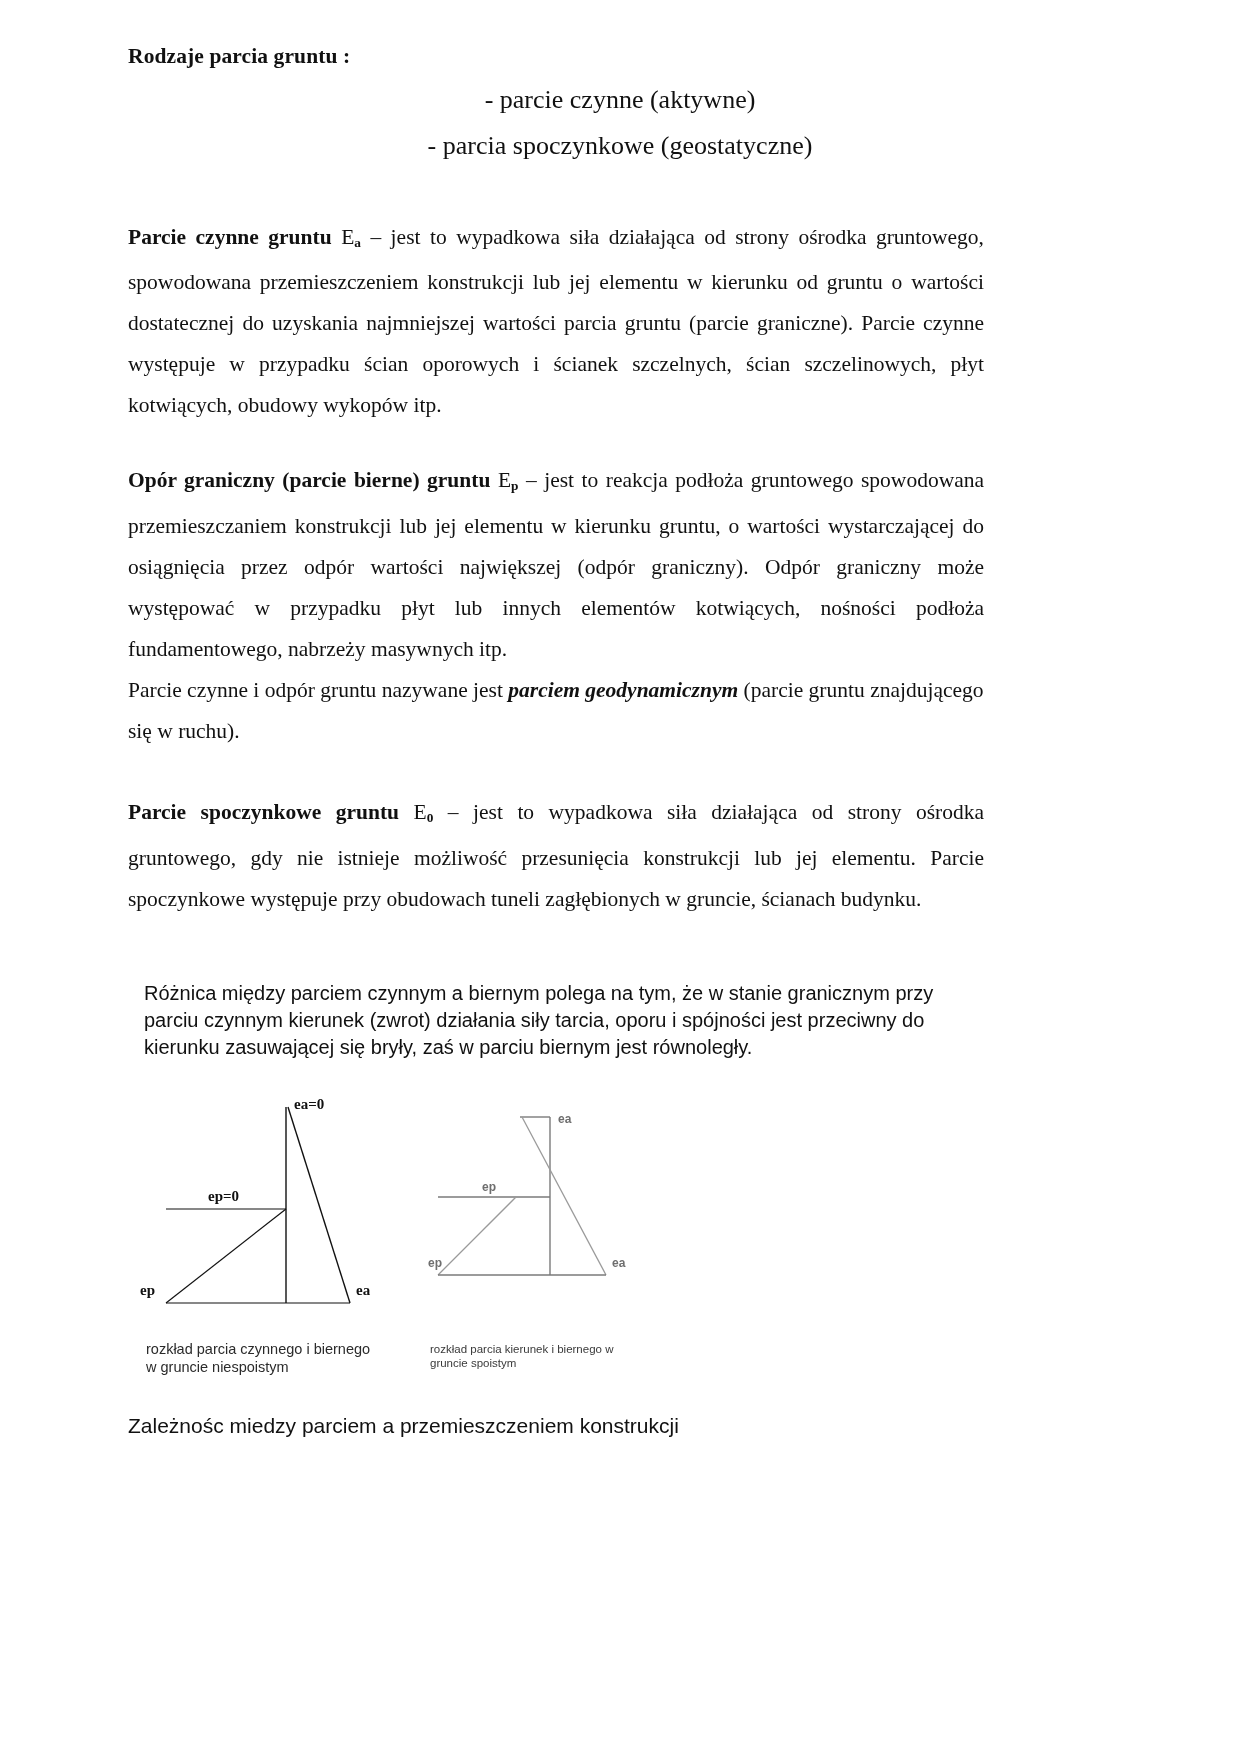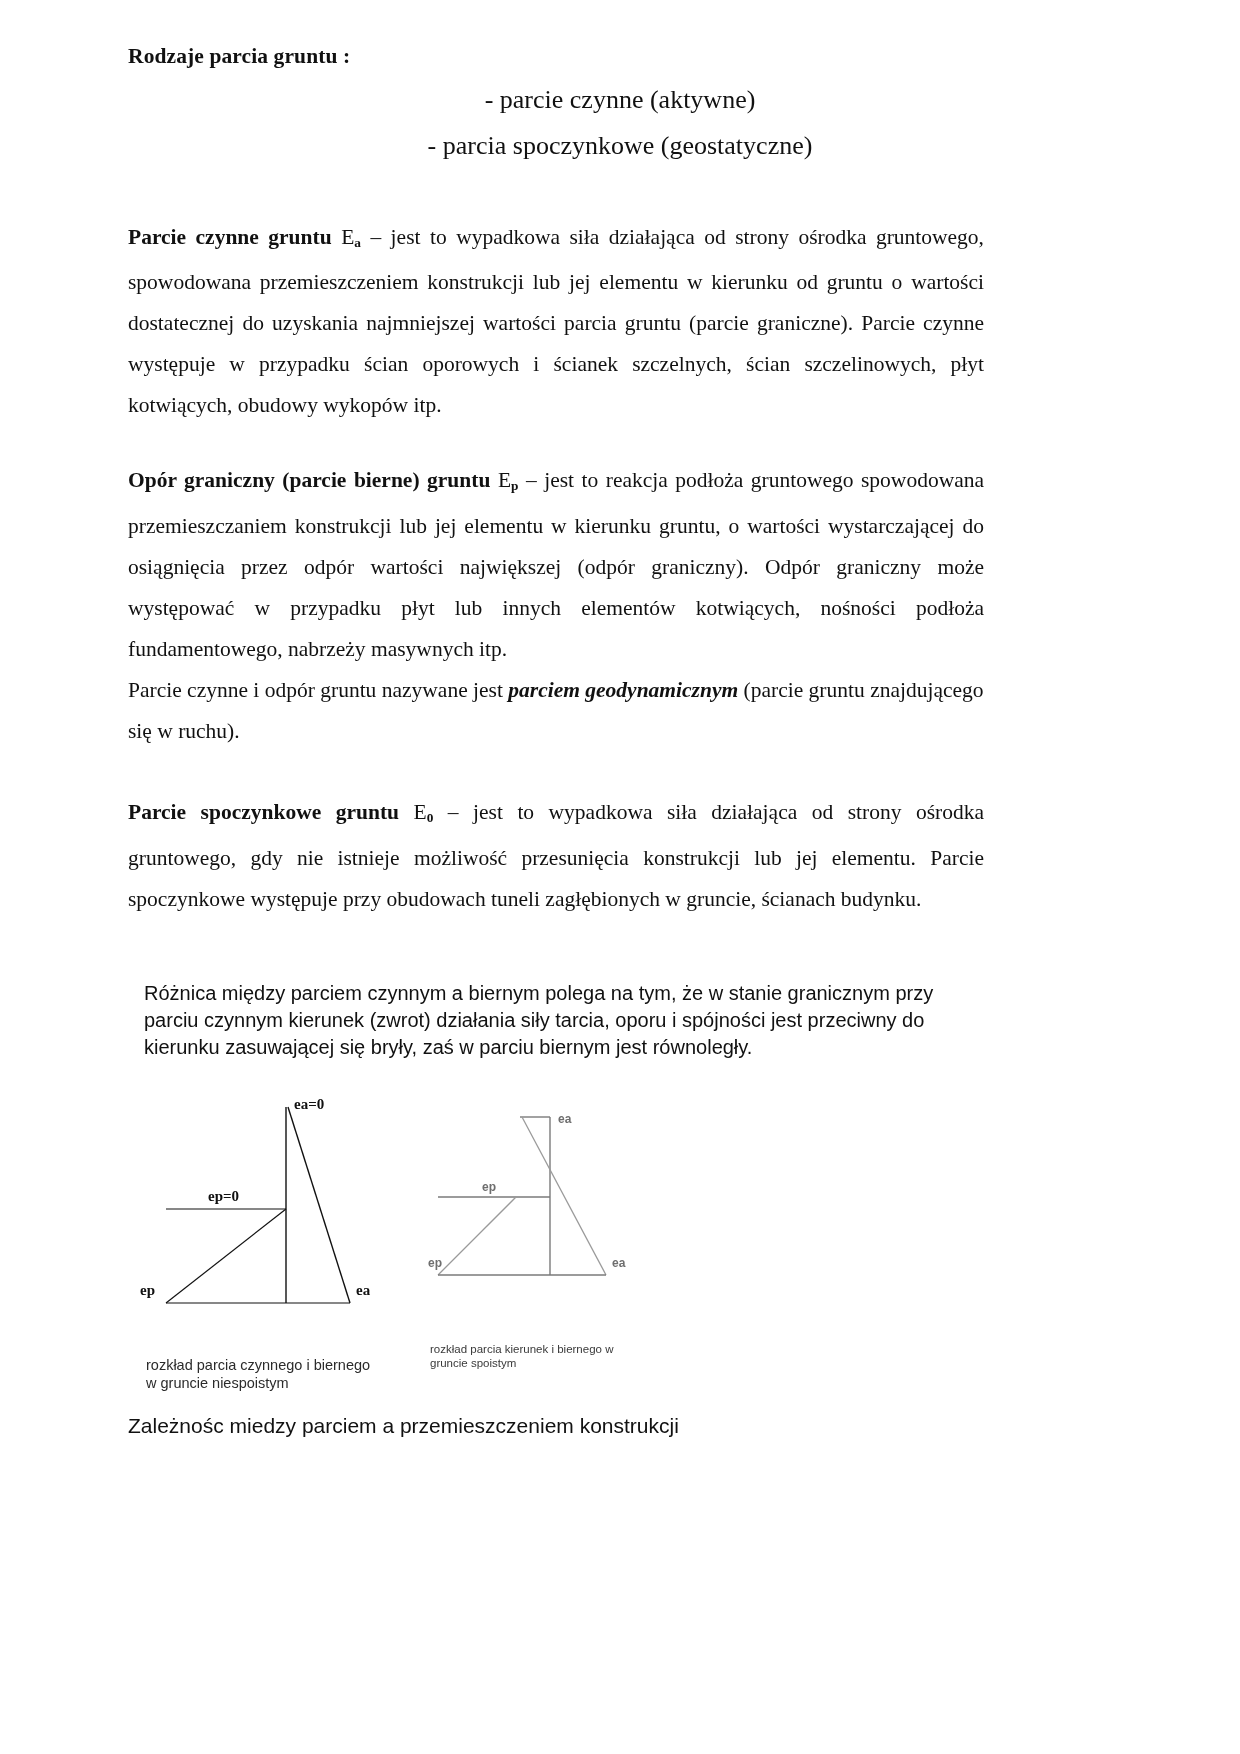--- a/index.html
+++ b/index.html
@@ -91,21 +91,21 @@
     top: 0;
   }
   .fig-left  { left: 10px;  width: 290px; }
   .fig-right { left: 300px; width: 300px; }
   .fig-caption {
     font-family: "Liberation Sans", "DejaVu Sans", sans-serif;
     color: #333333;
     line-height: 1.2;
     white-space: pre-line;
   }
-  .cap-left  { font-size: 14.5px; margin-left: 8px; margin-top: 16px; color:#2b2b2b;}
+  .cap-left  { font-size: 14.5px; margin-left: 8px; margin-top: 0; color:#2b2b2b;}
   .cap-right { font-size: 11.5px; margin-left: 2px; margin-top: 2px; color:#3a3a3a;}
   svg { display: block; overflow: visible; }
   .lbl-b {
     font-family: "Liberation Serif", "DejaVu Serif", serif;
     font-weight: bold;
     fill: #111111;
   }
   .lbl-g {
     font-family: "Liberation Sans", "DejaVu Sans", sans-serif;
     font-weight: bold;

